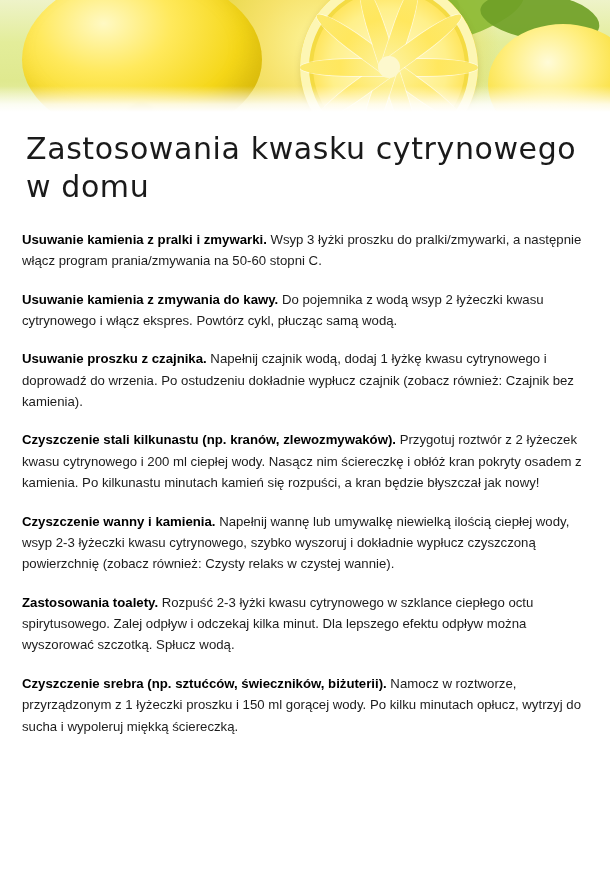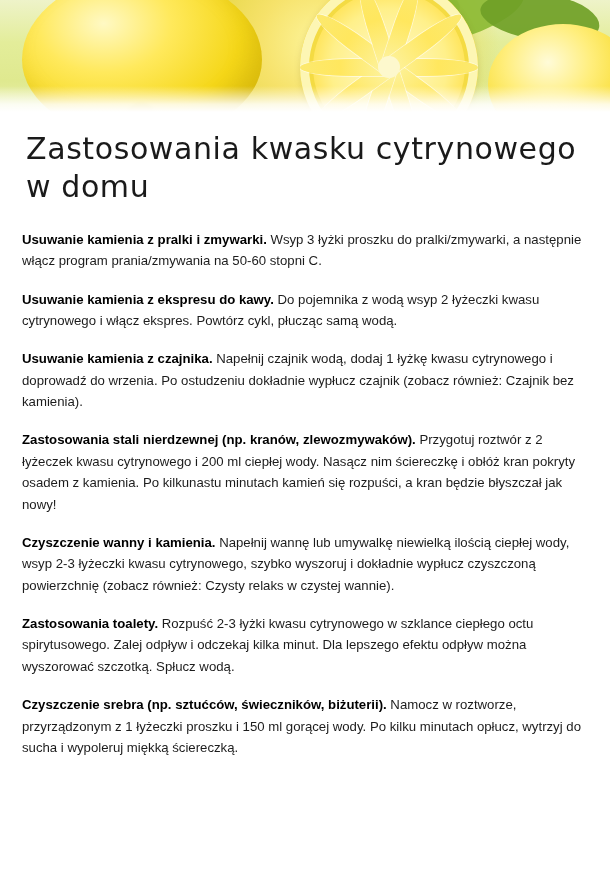--- a/index.html
+++ b/index.html
@@ -185,29 +185,29 @@
 
   <h1 class="title">Zastosowania kwasku cytrynowego w domu</h1>
 
   <div class="content">
 
     <p class="tip">
       <span class="lead">Usuwanie kamienia z pralki i zmywarki.</span><span class="body"> Wsyp 3 łyżki proszku do pralki/zmywarki, a następnie włącz program prania/zmywania na 50-60 stopni C.</span>
     </p>
 
     <p class="tip">
-      <span class="lead">Usuwanie kamienia z ekspresu do kawy.</span><span class="body"> Do pojemnika z wodą wsyp 2 łyżeczki kwasu cytrynowego i włącz ekspres. Powtórz cykl, płucząc samą wodą.</span>
-    </p>
-
-    <p class="tip">
-      <span class="lead">Usuwanie kamienia z czajnika.</span><span class="body"> Napełnij czajnik wodą, dodaj 1 łyżkę kwasu cytrynowego i doprowadź do wrzenia. Po ostudzeniu dokładnie wypłucz czajnik (zobacz również: Czajnik bez kamienia).</span>
-    </p>
-
-    <p class="tip">
-      <span class="lead">Zastosowania stali nierdzewnej (np. kranów, zlewozmywaków).</span><span class="body"> Przygotuj roztwór z 2 łyżeczek kwasu cytrynowego i 200 ml ciepłej wody. Nasącz nim ściereczkę i obłóż kran pokryty osadem z kamienia. Po kilkunastu minutach kamień się rozpuści, a kran będzie błyszczał jak nowy!</span>
+      <span class="lead">Usuwanie kamienia z zmywania do kawy.</span><span class="body"> Do pojemnika z wodą wsyp 2 łyżeczki kwasu cytrynowego i włącz ekspres. Powtórz cykl, płucząc samą wodą.</span>
+    </p>
+
+    <p class="tip">
+      <span class="lead">Usuwanie proszku z czajnika.</span><span class="body"> Napełnij czajnik wodą, dodaj 1 łyżkę kwasu cytrynowego i doprowadź do wrzenia. Po ostudzeniu dokładnie wypłucz czajnik (zobacz również: Czajnik bez kamienia).</span>
+    </p>
+
+    <p class="tip">
+      <span class="lead">Czyszczenie stali kilkunastu (np. kranów, zlewozmywaków).</span><span class="body"> Przygotuj roztwór z 2 łyżeczek kwasu cytrynowego i 200 ml ciepłej wody. Nasącz nim ściereczkę i obłóż kran pokryty osadem z kamienia. Po kilkunastu minutach kamień się rozpuści, a kran będzie błyszczał jak nowy!</span>
     </p>
 
     <p class="tip">
       <span class="lead">Czyszczenie wanny i kamienia.</span><span class="body"> Napełnij wannę lub umywalkę niewielką ilością ciepłej wody, wsyp 2-3 łyżeczki kwasu cytrynowego, szybko wyszoruj i dokładnie wypłucz czyszczoną powierzchnię (zobacz również: Czysty relaks w czystej wannie).</span>
     </p>
 
     <p class="tip">
       <span class="lead">Zastosowania toalety.</span><span class="body"> Rozpuść 2-3 łyżki kwasu cytrynowego w szklance ciepłego octu spirytusowego. Zalej odpływ i odczekaj kilka minut. Dla lepszego efektu odpływ można wyszorować szczotką. Spłucz wodą.</span>
     </p>
 

